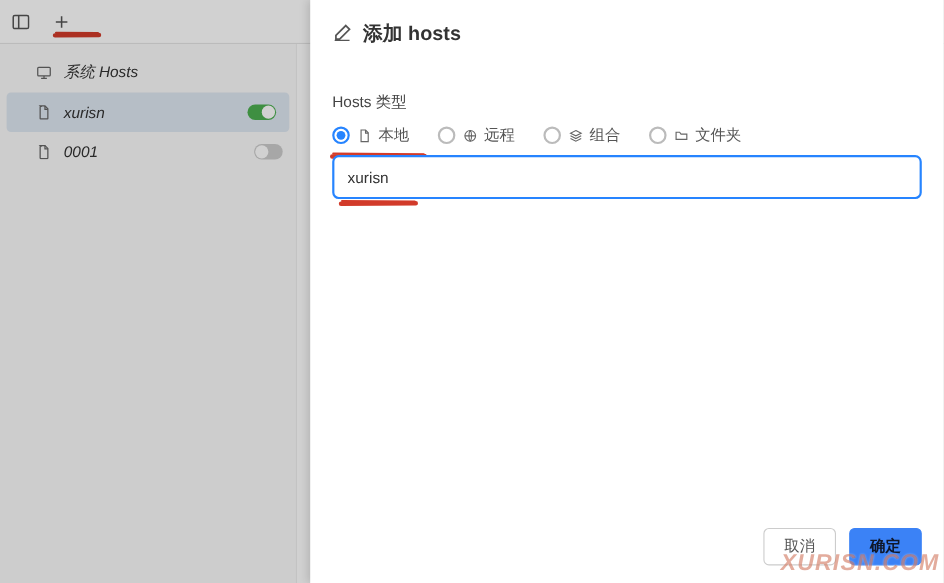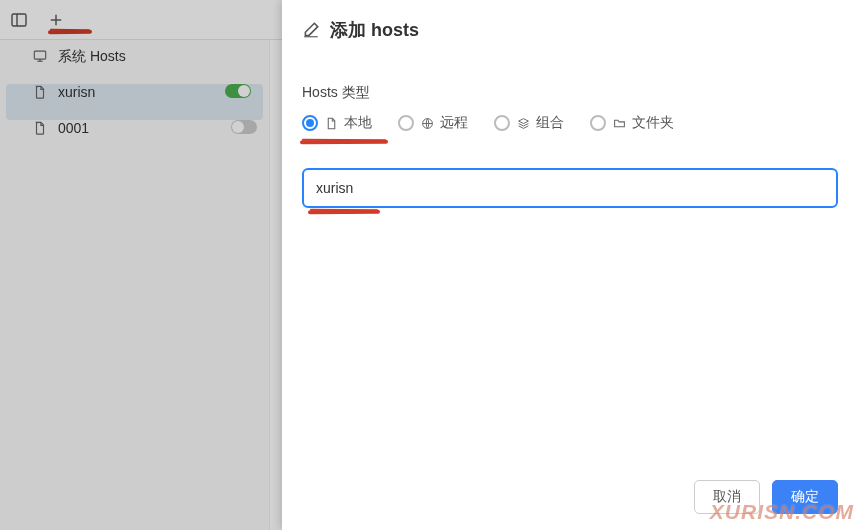--- a/index.html
+++ b/index.html
@@ -7,52 +7,52 @@
   body { position: relative; overflow: hidden; }
 
   
   .app { width: 858px; height: 530px; background: #fff; display: flex; flex-direction: column; }
   .topbar { height: 40px; border-bottom: 1px solid #e5e5e5; display: flex; align-items: center; padding: 0 10px; gap: 16px; position: relative; }
   .topbar .icon { width: 18px; height: 18px; display: inline-flex; align-items: center; justify-content: center; color: #555; }
   .plus-btn { width: 24px; height: 24px; display: flex; align-items: center; justify-content: center; cursor: pointer; color: #555; font-size: 18px; position: relative; }
 
   .body { flex: 1; display: flex; min-height: 0; }
   .sidebar { width: 270px; background: #fafafa; border-right: 1px solid #eee; padding-top: 8px; }
-  .s-item { height: 36px; display: flex; padding: 0 12px 0 32px; gap: 10px; cursor: pointer; position: relative; }
+  .s-item { height: 36px; display: flex; align-items: center; padding: 0 12px 0 32px; gap: 10px; cursor: pointer; position: relative; font-style: italic; }
   .s-item.active { background: #dfe8f2; border-radius: 4px; margin: 0 6px; padding-left: 26px; }
   .s-item .lbl { flex: 1; color: #333; }
   .s-item .ico { width: 16px; height: 16px; display: inline-flex; align-items: center; justify-content: center; color: #666; }
   .toggle { width: 26px; height: 14px; border-radius: 7px; background: #ccc; position: relative; }
   .toggle::after { content: ""; position: absolute; width: 12px; height: 12px; border-radius: 50%; background: #fff; top: 1px; left: 1px; transition: left .1s; }
   .toggle.on { background: #4caf50; }
   .toggle.on::after { left: 13px; }
 
   
   .overlay { position: absolute; inset: 0; background: rgba(0,0,0,0.18); display: flex; justify-content: flex-end; }
 
   
   .panel { width: 576px; height: 100%; background: #fff; box-shadow: -2px 0 8px rgba(0,0,0,0.15); display: flex; flex-direction: column; padding: 18px 20px 16px 20px; }
   .panel-title { display: flex; align-items: center; gap: 10px; font-size: 18px; font-weight: 600; margin-bottom: 22px; }
   .panel-title .ico { width: 18px; height: 18px; color: #555; }
 
   .sect-label { font-size: 14px; color: #444; margin-bottom: 12px; margin-top: 20px; }
-  .radio-row { display: flex; align-items: center; gap: 26px; margin-bottom: 36px; position: relative; }
+  .radio-row { display: flex; align-items: center; gap: 26px; margin-bottom: 9px; position: relative; }
   .radio-opt { display: flex; align-items: center; gap: 6px; cursor: pointer; color: #555; }
   .radio { width: 16px; height: 16px; border: 2px solid #bbb; border-radius: 50%; display: inline-flex; align-items: center; justify-content: center; }
   .radio.checked { border-color: #2684ff; }
   .radio.checked::after { content: ""; width: 8px; height: 8px; border-radius: 50%; background: #2684ff; }
   .opt-ico { width: 14px; height: 14px; display: inline-flex; align-items: center; justify-content: center; color: #666; }
 
   .text-input { width: 100%; height: 40px; border: 2px solid #2684ff; border-radius: 6px; padding: 0 12px; font-size: 14px; outline: none; color: #333; }
 
   .panel-spacer { flex: 1; }
   .panel-footer { display: flex; justify-content: flex-end; gap: 12px; padding-top: 10px; }
   .btn { height: 21px; padding: 16px 18px; border-radius: 5px; font-size: 14px; cursor: pointer; display: inline-flex; align-items: center; justify-content: center; }
   .btn-secondary { background: #fff; border: 1px solid #ccc; color: #555; }
-  .btn-primary { background: #3b82f6; border: 1px solid #3b82f6; color: #ffffff; }
+  .btn-primary { background: #3b82f6; border: 1px solid #3b82f6; color: #0f172a; font-weight: bold; }
 
   .watermark { position: absolute; right: 4px; bottom: 6px; font-style: italic; font-weight: 700; font-size: 21px; letter-spacing: 1px; color: rgba(200,90,60,0.5); pointer-events: none; text-shadow: 0 0 2px rgba(255,255,255,0.4); }
 
   
   .scribble { position: absolute; height: 4px; background: #d23b2a; border-radius: 2px; transform: rotate(-0.4deg); }
   .scribble::after { content:""; position:absolute; left:2px; right:2px; top:-1px; height:2px; background:#d23b2a; border-radius:2px; transform: rotate(0.9deg); }
 
   svg { display: block; }
 </style>
 </head>

